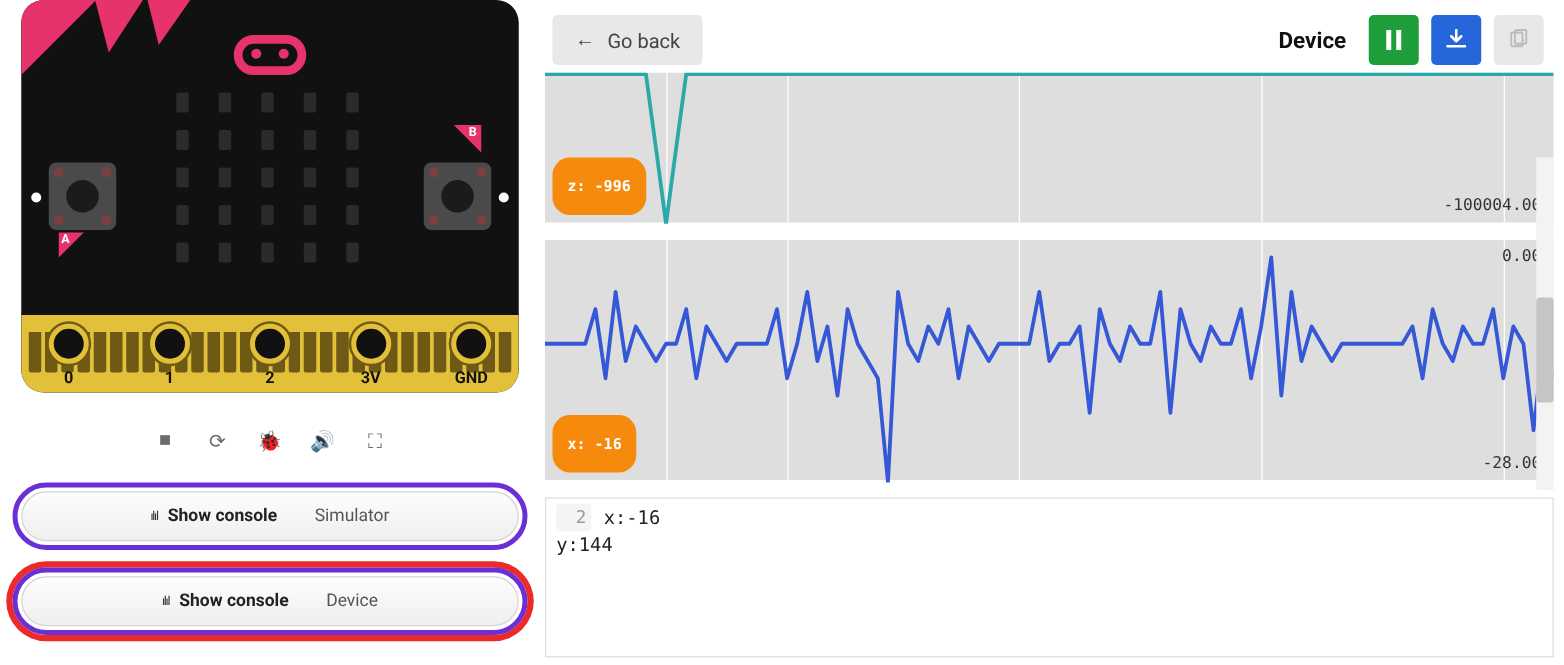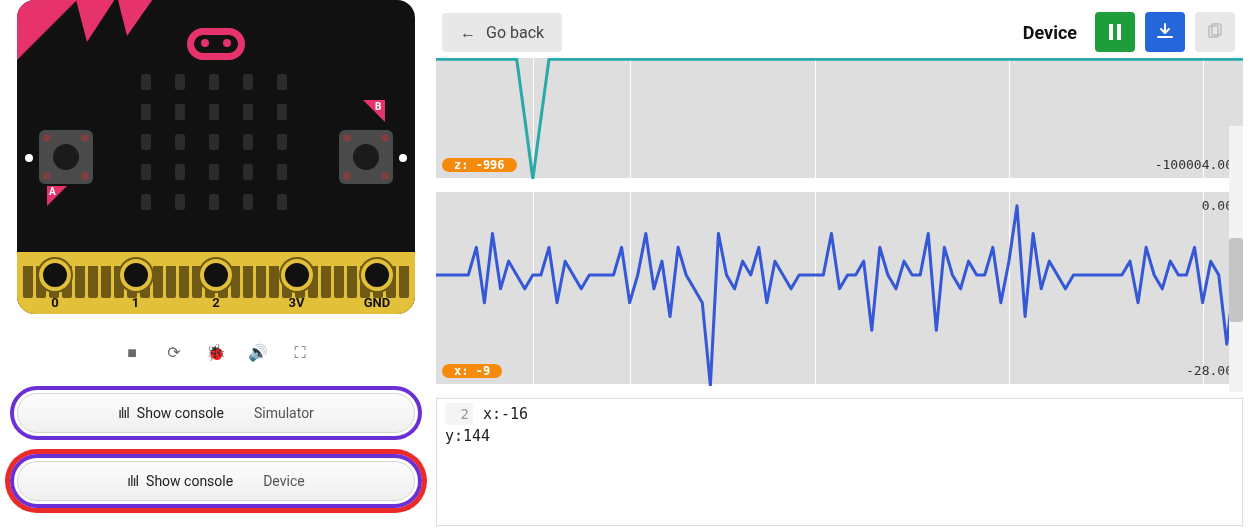--- a/index.html
+++ b/index.html
@@ -38,39 +38,39 @@
   .pin .hole { width:32px;height:32px;border-radius:50%;background:#111; margin:0 auto 4px; border:4px solid #e3c039; box-shadow:0 0 0 2px #6e5a14;}
   
   .sim-toolbar{ margin:18px auto 0; width:210px; height:40px; background:#fff; display:flex; justify-content:space-around; align-items:center;}
   .sim-toolbar .tb{ width:32px;height:32px;display:flex;align-items:center;justify-content:center;color:#6b6b6b;font-size:16px;cursor:pointer;}
 
   
   .console-buttons { position:absolute; left:10px; right:10px; bottom:10px;}
   .console-btn-outer{ border:4px solid #6b2fd6; border-radius:30px; padding:3px; margin-bottom:14px; position:relative;}
   .console-btn-outer.device{ box-shadow:0 0 0 5px #ed2a2a; border-radius:28px;}
   .console-btn { display:flex; align-items:center; justify-content:center; gap:8px; height:40px; background:linear-gradient(#fdfdfd,#efefef); border:1px solid #d4d4d4; border-radius:24px; cursor:pointer;}
-  .console-btn .bars{letter-spacing:-1px;font-size:15px;color:#333;text-align:right;}
-  .console-btn .t1{font-size:14px;color:#222;font-weight:400;}
+  .console-btn .bars{letter-spacing:-1px;font-size:10px;color:#333;text-align:right;}
+  .console-btn .t1{font-size:14px;color:#222;font-weight:700;}
   .console-btn .t2{font-size:14px;color:#555;margin-left:22px;}
 
   
   .rheader{ display:flex; align-items:center; height:58px; gap:10px; padding:12px 8px 6px 6px;}
   .go-back{ display:flex; align-items:center; gap:10px; background:#e8e8e8; border-radius:4px; padding:10px 18px; cursor:pointer; color:#444; font-size:16px;}
   .spacer{flex:1}
   .device-label{font-size:18px; font-weight:700; color:#111; margin-right:8px;}
   .hbtn{ width:40px; height:40px; border-radius:4px; display:flex; align-items:center; justify-content:center; color:#fff; cursor:pointer;}
   .hbtn.green{background:#1d9e3b;} .hbtn.blue{background:#2567da;} .hbtn.grey{background:#e8e8e8;color:#bbb;cursor:default;}
 
   
   .charts{ position:relative; height:334px; overflow:hidden;}
   .chart-pane{ position:relative; background:#dedede; margin-bottom:14px;}
   .chart-pane.z{height:120px;}
   .chart-pane.x{height:192px;}
   .grid-v{position:absolute;top:0;bottom:0;width:1px;background:#fff;}
-  .badge{position:absolute;left:6px;bottom:6px;background:#f58a0c;color:#fff;font-size:12px;font-weight:700;border-radius:14px;padding:0 12px;font-family:Menlo,Consolas,monospace;}
+  .badge{position:absolute;left:6px;bottom:6px;background:#f58a0c;color:#fff;font-size:12px;font-weight:700;border-radius:14px;padding:16px 12px;font-family:Menlo,Consolas,monospace;}
   .val-r{position:absolute;right:10px;font-family:Menlo,Consolas,monospace;font-size:13px;color:#333;}
   svg.line{position:absolute;inset:0;}
   .scrollbar{position:absolute;right:0;top:68px;width:14px;bottom:0;background:#f3f3f3;}
   .scrollbar .thumb{position:absolute;left:0;right:0;top:112px;height:84px;background:#c5c5c5;border-radius:3px;}
 
   
   .log{ border:1px solid #ddd; height:128px; padding:4px 8px; font-family:Menlo,Consolas,monospace; font-size:15px; color:#222; background:#fff; line-height:22px; margin-top:6px; overflow:hidden;}
   .log .row{display:flex;gap:10px;}
   .log .gut{width:28px;text-align:right;color:#999;background:#f4f4f4;border-radius:3px;padding:0 4px;font-size:14px;}
   
@@ -244,21 +244,21 @@
       </div>
       <div class="chart-pane x">
         <div class="grid-v" style="left:12%"></div>
           <div class="grid-v" style="left:24%"></div>
           <div class="grid-v" style="left:47%"></div>
           <div class="grid-v" style="left:71%"></div>
           <div class="grid-v" style="left:95%"></div>
         <svg class="line" id="svg-x" viewBox="0 0 800 192" preserveAspectRatio="none">
             <path d="M0 82.28571428571429 L16 82.28571428571429 L24 82.28571428571429 L32 82.28571428571429 L40 54.85714285714286 L48 109.71428571428572 L56.00000000000001 41.14285714285714 L64 96 L72 68.57142857142856 L80 82.28571428571429 L88 96 L96 82.28571428571429 L104 82.28571428571429 L112.00000000000001 54.85714285714286 L120 109.71428571428572 L128 68.57142857142856 L136 82.28571428571429 L144 96 L152 82.28571428571429 L160 82.28571428571429 L168 82.28571428571429 L176 82.28571428571429 L184 54.85714285714286 L192 109.71428571428572 L200 82.28571428571429 L208 41.14285714285714 L216 96 L224.00000000000003 68.57142857142856 L231.99999999999997 123.42857142857143 L240 54.85714285714286 L248 82.28571428571429 L256 96 L264 109.71428571428572 L272 192 L280 41.14285714285714 L288 82.28571428571429 L296 96 L304 68.57142857142856 L312 82.28571428571429 L320 54.85714285714286 L328 109.71428571428572 L336 68.57142857142856 L344 82.28571428571429 L352 96 L360 82.28571428571429 L368 82.28571428571429 L376 82.28571428571429 L384 82.28571428571429 L392 41.14285714285714 L400 96 L408 82.28571428571429 L416 82.28571428571429 L424 68.57142857142856 L432 137.14285714285714 L440.00000000000006 54.85714285714286 L448.00000000000006 82.28571428571429 L455.99999999999994 96 L463.99999999999994 68.57142857142856 L472 82.28571428571429 L480 82.28571428571429 L488 41.14285714285714 L496 137.14285714285714 L504 54.85714285714286 L512 82.28571428571429 L520 96 L528 68.57142857142856 L536 82.28571428571429 L544 82.28571428571429 L552 54.85714285714286 L560 109.71428571428572 L568 68.57142857142856 L576 13.714285714285722 L584 123.42857142857143 L592 41.14285714285714 L600 96 L608 68.57142857142856 L616 82.28571428571429 L624 96 L632 82.28571428571429 L640 82.28571428571429 L648 82.28571428571429 L656 82.28571428571429 L664 82.28571428571429 L672 82.28571428571429 L680 82.28571428571429 L688 68.57142857142856 L696 109.71428571428572 L704 54.85714285714286 L712 82.28571428571429 L720 96 L728 68.57142857142856 L736 82.28571428571429 L744 82.28571428571429 L752 54.85714285714286 L760 109.71428571428572 L768 68.57142857142856 L776 82.28571428571429 L784 150.85714285714286 L792 82.28571428571429 L800 109.71428571428572 " stroke="#3558d6" stroke-width="3" fill="none" stroke-linejoin="round"></path>
           </svg>
-        <div class="badge">x: -9</div>
+        <div class="badge">x: -16</div>
         <div class="val-r" style="top:6px">0.00</div>
         <div class="val-r" style="bottom:6px">-28.00</div>
       </div>
       <div class="scrollbar">
           <div class="thumb"></div>
         </div>
     </div>
 
     <div class="log">
       <div class="row">

